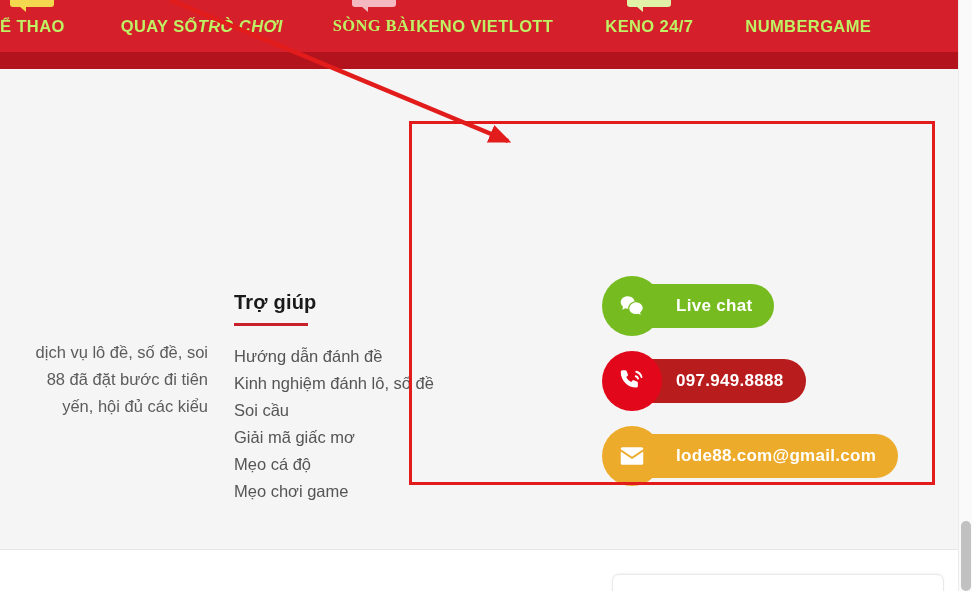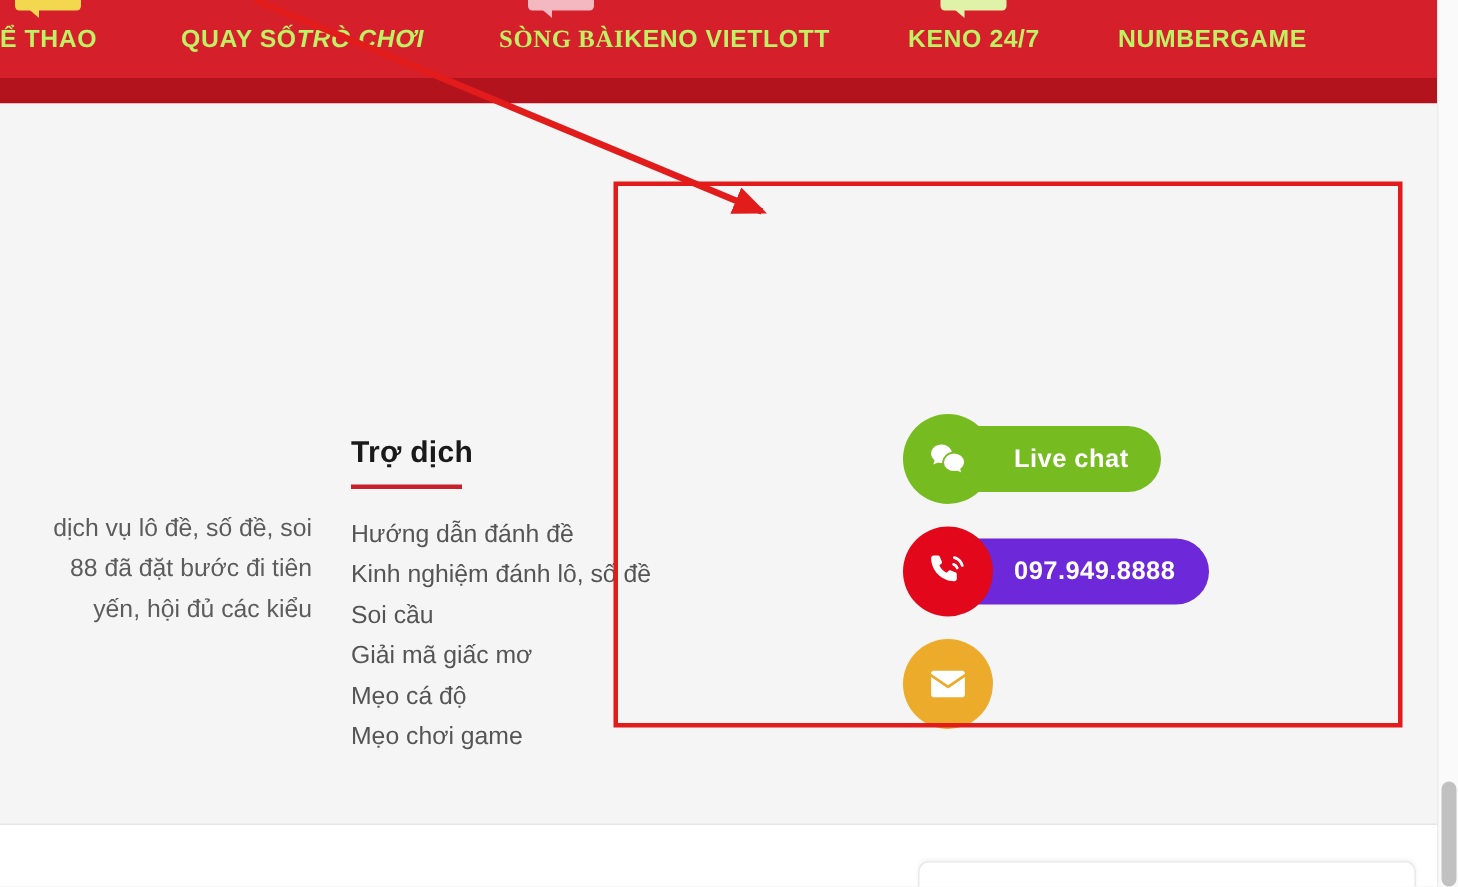--- a/index.html
+++ b/index.html
@@ -293,21 +293,21 @@
 
   <div id="content">
 
     <div id="col-about">
         <div class="about-line" style="text-align: right;">dịch vụ lô đề, số đề, soi</div>
         <div class="about-line" style="text-align: right;">88 đã đặt bước đi tiên</div>
         <div class="about-line" style="text-align: right;">yến, hội đủ các kiểu</div>
       </div>
 
     <div id="col-help">
-      <div id="help-title">Trợ dịch</div>
+      <div id="help-title">Trợ giúp</div>
       <div id="help-underline"></div>
       <div id="help-links">
           <a class="help-link">Hướng dẫn đánh đề</a>
           <a class="help-link">Kinh nghiệm đánh lô, số đề</a>
           <a class="help-link">Soi cầu</a>
           <a class="help-link">Giải mã giấc mơ</a>
           <a class="help-link">Mẹo cá độ</a>
           <a class="help-link">Mẹo chơi game</a>
         </div>
     </div>
@@ -323,28 +323,29 @@
           <div class="contact-pill" style="background: rgb(118, 188, 33);">Live chat</div>
         </div>
         <div class="contact-btn">
           <div class="contact-circle" style="background: rgb(226, 7, 26);">
             <svg width="30" height="30" viewBox="0 0 24 24">
               <path fill="#ffffff" d="M6.6 3.4c.5 0 .9.3 1.1.8l1 2.4c.2.5.1 1-.3 1.3l-1 .8c.8 1.8 2.2 3.2 4 4l.8-1c.3-.4.8-.5 1.3-.3l2.4 1c.5.2.8.6.8 1.1v2.4c0 .7-.6 1.3-1.3 1.3C8.6 17.2 3 11.6 3 4.7c0-.7.6-1.3 1.3-1.3h2.3z"></path>
               <path fill="none" stroke="#ffffff" stroke-width="1.5" stroke-linecap="round" d="M15.4 4.6a6 6 0 0 1 4.2 4.2"></path>
               <path fill="none" stroke="#ffffff" stroke-width="1.5" stroke-linecap="round" d="M15 8.2a2.8 2.8 0 0 1 1.9 1.9"></path>
             </svg>
           </div>
-          <div class="contact-pill" style="background: #6d28d9;">097.949.8888</div>
+          <div class="contact-pill" style="background: #b91c1c;">097.949.8888</div>
         </div>
         <div class="contact-btn">
           <div class="contact-circle" style="background: rgb(237, 171, 43);">
             <svg width="30" height="30" viewBox="0 0 24 24">
               <path fill="#ffffff" d="M3 6.2c0-.7.6-1.3 1.3-1.3h15.4c.7 0 1.3.6 1.3 1.3v.3L12 12.6 3 6.5v-.3zM3 8.3l8.4 5.7c.4.3.9.3 1.3 0L21 8.3v9.4c0 .7-.6 1.3-1.3 1.3H4.3c-.7 0-1.3-.6-1.3-1.3V8.3z"></path>
             </svg>
           </div>
+          <div class="contact-pill" style="background: rgb(237, 171, 43);">lode88.com@gmail.com</div>
         </div>
       </div>
 
   </div>
 
   <div id="content-divider"></div>
   <div id="content-bottom"></div>
   <div id="bottom-panel"></div>
 
   <div id="annotation-box" style="left: 409px; top: 121px; width: 526px; height: 364px;"></div>

